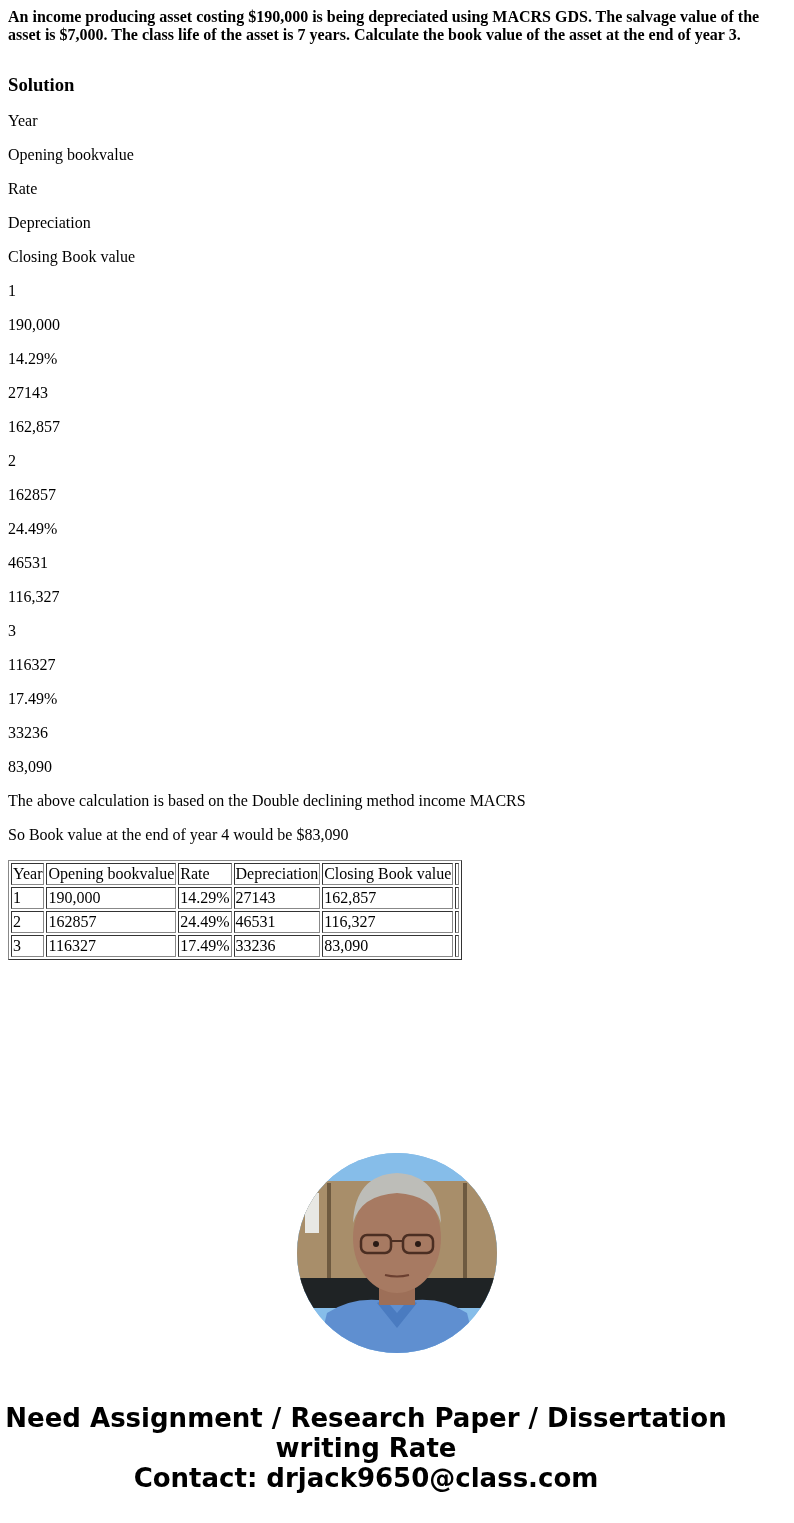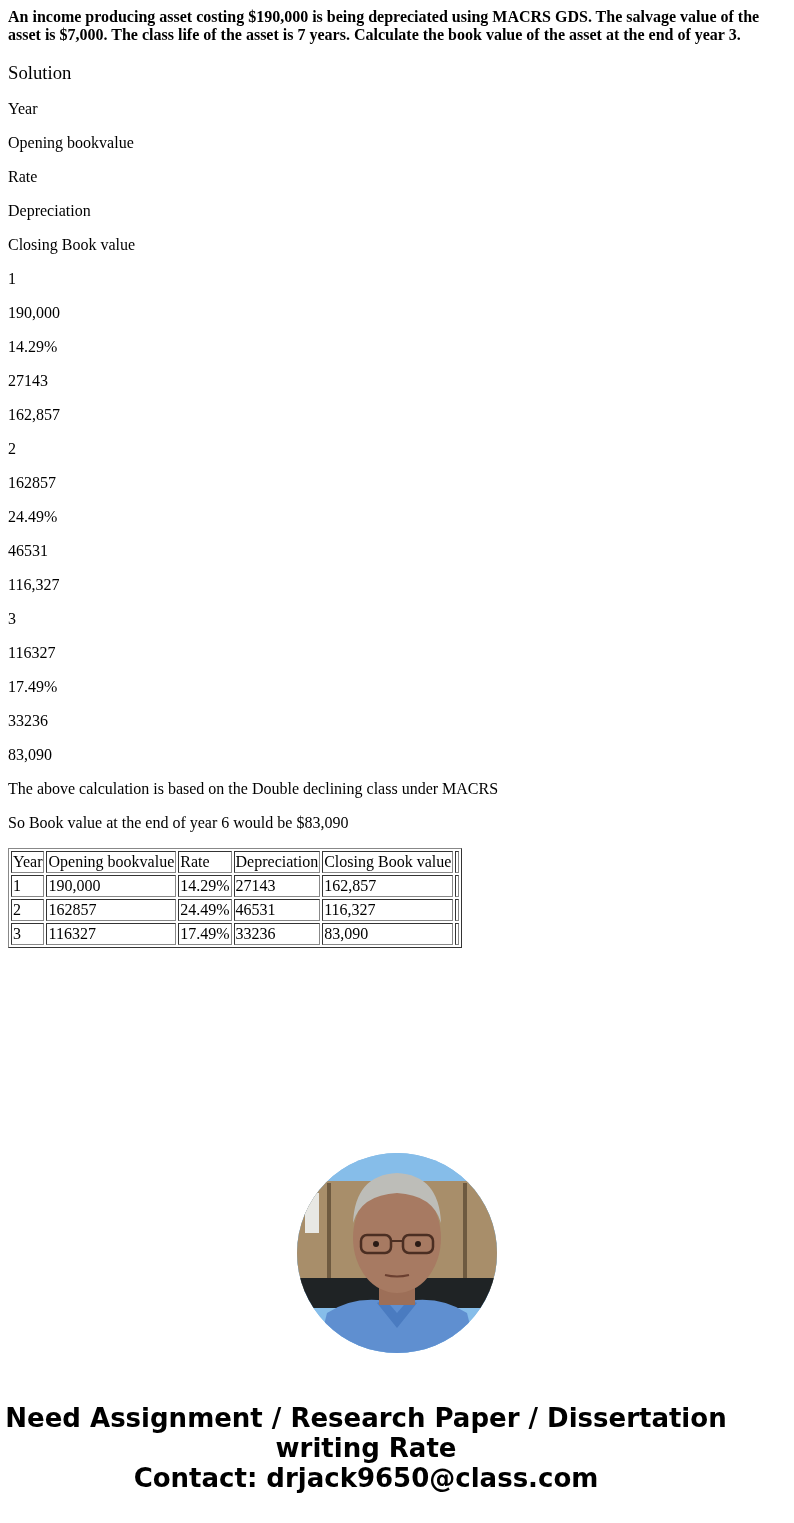--- a/index.html
+++ b/index.html
@@ -9,22 +9,22 @@
       position: relative;
       font-family: "Liberation Serif", serif;
       font-size: 16px;
       color: #000;
       overflow: hidden;
     }
     .content { padding: 8px 8px 0 8px; }
     .question { margin: 0; line-height: 18px; font-weight: bold; }
     h3.solution-title {
       font-size: 18.7px;
-      font-weight: normal;
-      margin: 18px 0 0 0;
+      font-weight: bold;
+      margin: 30px 0 0 0;
       line-height: 22px;
     }
     .line-item { margin: 16px 0 0 0; line-height: 18px; }
     table.dep-table {
       border: 1px outset #888;
       border-spacing: 2px;
       margin-top: 16px;
       font-family: "Liberation Serif", serif;
       font-size: 16px;
     }
@@ -79,22 +79,22 @@
     <p class="line-item">2</p>
     <p class="line-item">162857</p>
     <p class="line-item">24.49%</p>
     <p class="line-item">46531</p>
     <p class="line-item">116,327</p>
     <p class="line-item">3</p>
     <p class="line-item">116327</p>
     <p class="line-item">17.49%</p>
     <p class="line-item">33236</p>
     <p class="line-item">83,090</p>
-    <p class="line-item">The above calculation is based on the Double declining class under MACRS</p>
-    <p class="line-item">So Book value at the end of year 6 would be $83,090</p>
+    <p class="line-item">The above calculation is based on the Double declining method income MACRS</p>
+    <p class="line-item">So Book value at the end of year 4 would be $83,090</p>
   </div>
 
   <table class="dep-table">
     <tbody>
       <tr>
         <td>Year</td>
         <td>Opening bookvalue</td>
         <td>Rate</td>
         <td>Depreciation</td>
         <td>Closing Book value</td>

